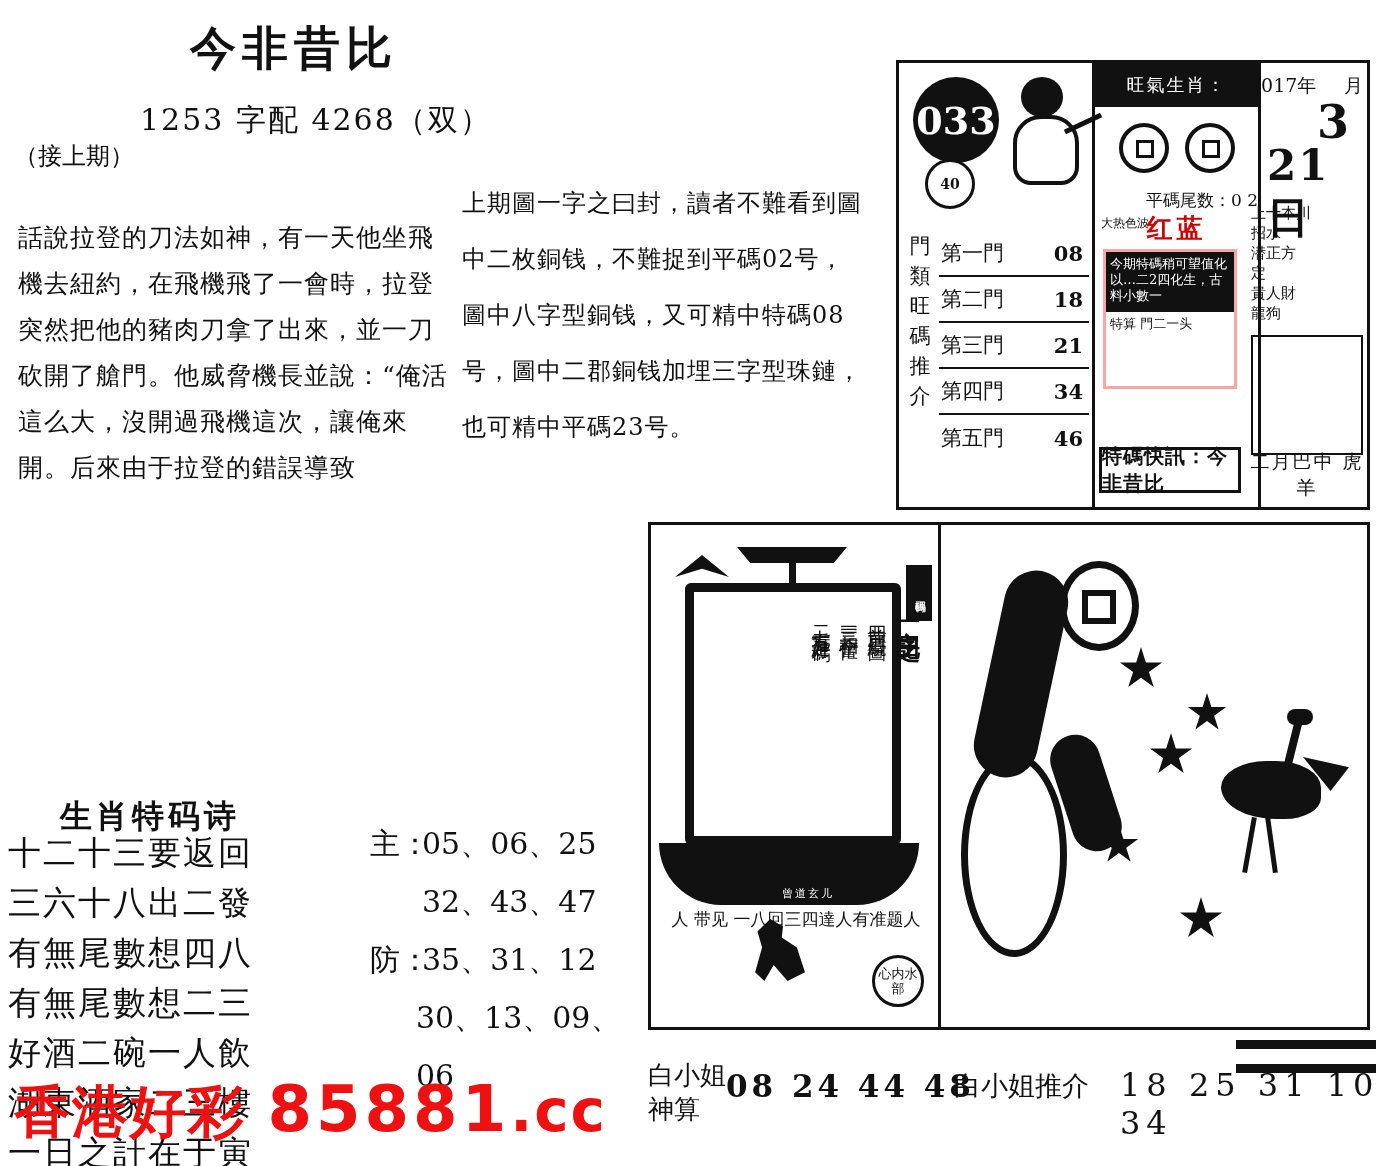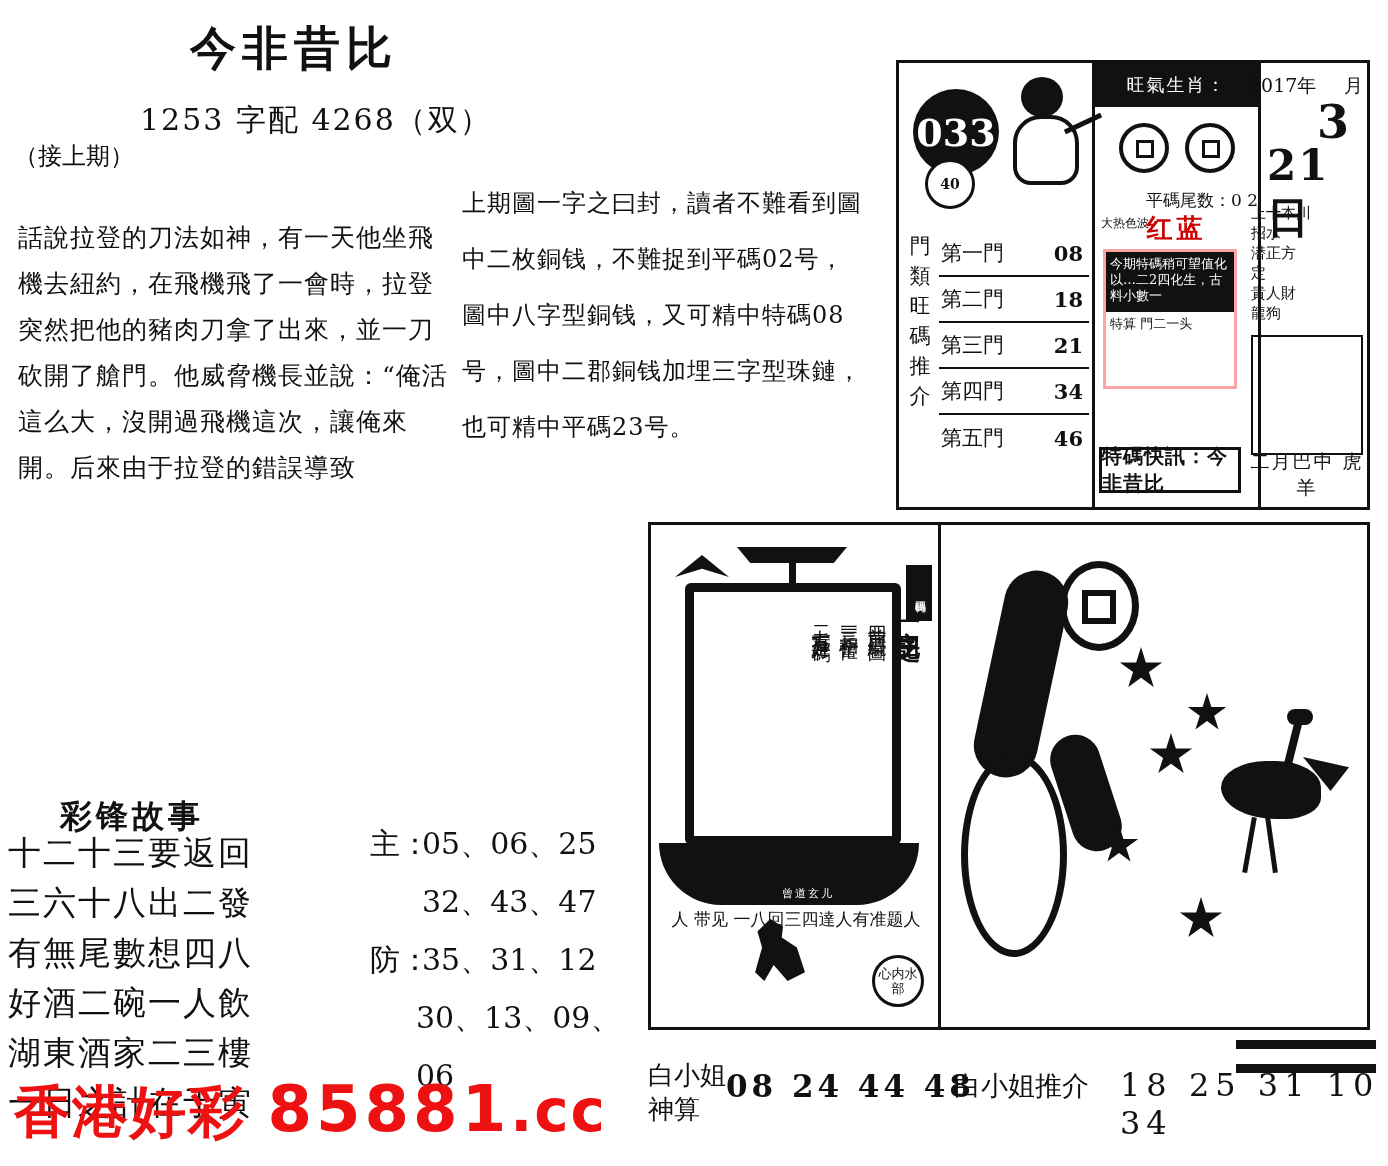--- a/index.html
+++ b/index.html
@@ -42,21 +42,21 @@
   .card{
     position:absolute;left:896px;top:60px;width:474px;height:450px;
     border:3px solid #111;background:#fff;
     box-sizing:border-box;
   }
   .card .col-left{
     position:absolute;left:0;top:0;width:196px;height:100%;
     border-right:3px solid #111;box-sizing:border-box;
   }
   .circle-num{
-    position:absolute;left:14px;top:26px;width:86px;height:86px;border-radius:50%;
+    position:absolute;left:14px;top:14px;width:86px;height:86px;border-radius:50%;
     background:#111;color:#fff;display:flex;align-items:center;justify-content:center;
     font-size:38px;font-weight:bold;
   }
   .ball-40{
     position:absolute;left:26px;top:96px;width:44px;height:44px;border-radius:50%;
     border:3px solid #111;display:flex;align-items:center;justify-content:center;
     font-size:14px;font-weight:bold;background:#fff;
   }
   .mascot{
     position:absolute;left:104px;top:10px;width:80px;height:120px;
@@ -339,25 +339,26 @@
       <div class="date-day">21日</div>
       <div class="right-vtext">上十本川　　　　　　招水　　　　　　　　　　　　　　　　　　　　潜正方　　　　　　　定　　　　　　　　　　　　　　貴人財　　　　　　　　　　龍狗</div>
       <div class="zodiac-box"></div>
       <div class="bottom-bar">
         <span>二月巴中</span>
         <span>虎羊</span>
       </div>
     </div>
   </div>
 
-  <div class="poem-title">彩锋故事</div>
+  <div class="poem-title">生肖特码诗</div>
   <div class="poem">
     <div>十二十三要返回</div>
     <div>三六十八出二發</div>
     <div>有無尾數想四八</div>
+    <div>有無尾數想二三</div>
     <div>好酒二碗一人飲</div>
     <div>湖東酒家二三樓</div>
     <div>一日之計在于寅</div>
   </div>
 
   <div class="numbers">
     <div class="num-row">
       <span class="lbl">主：</span>
       <span>05、06、25</span>
     </div>

